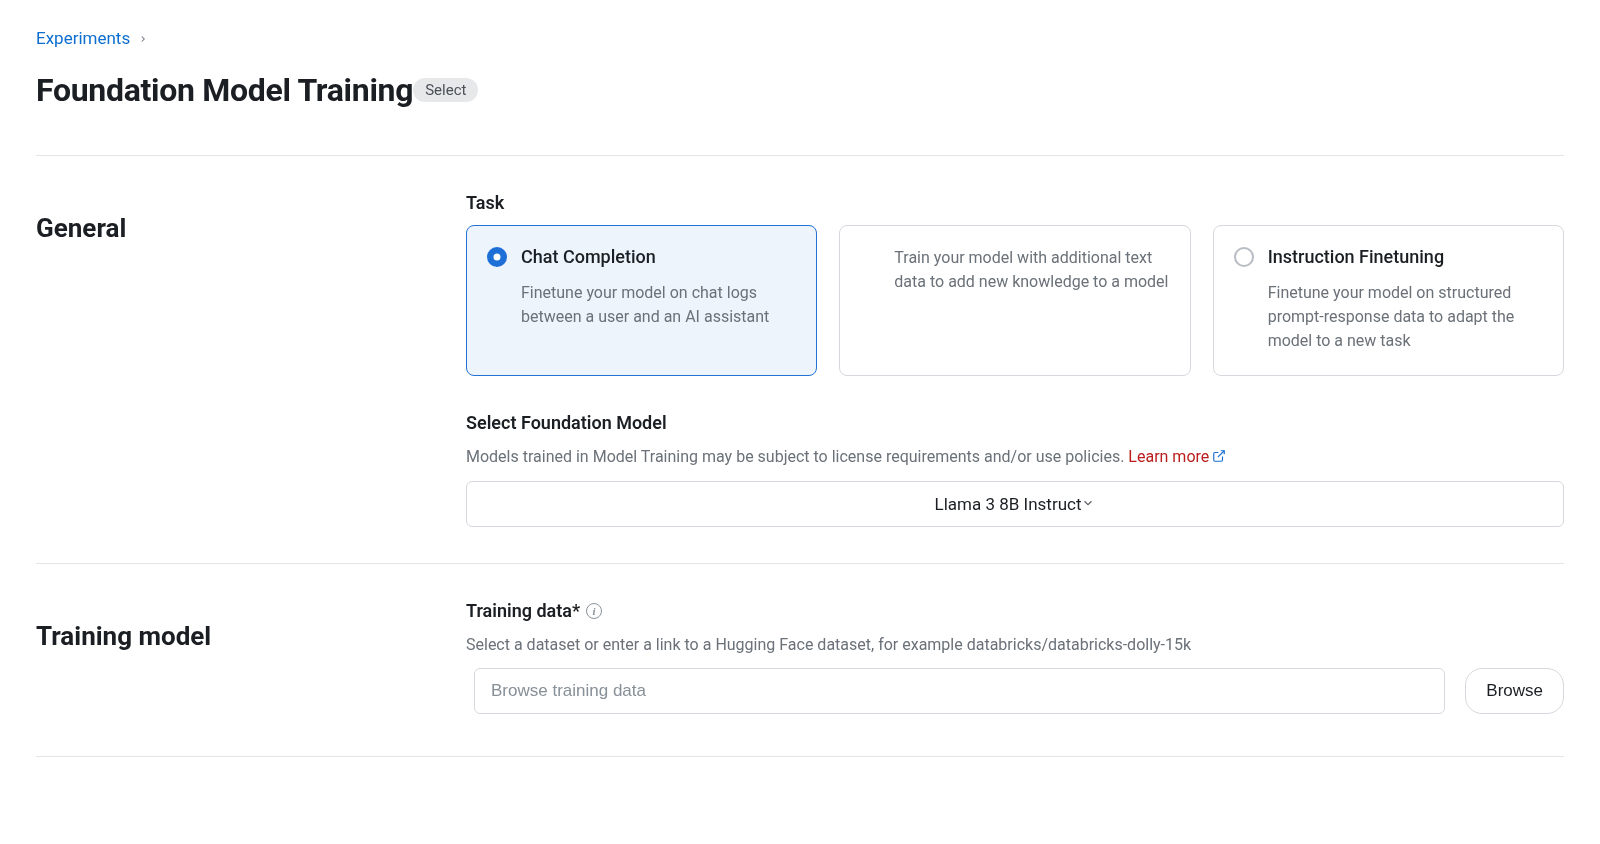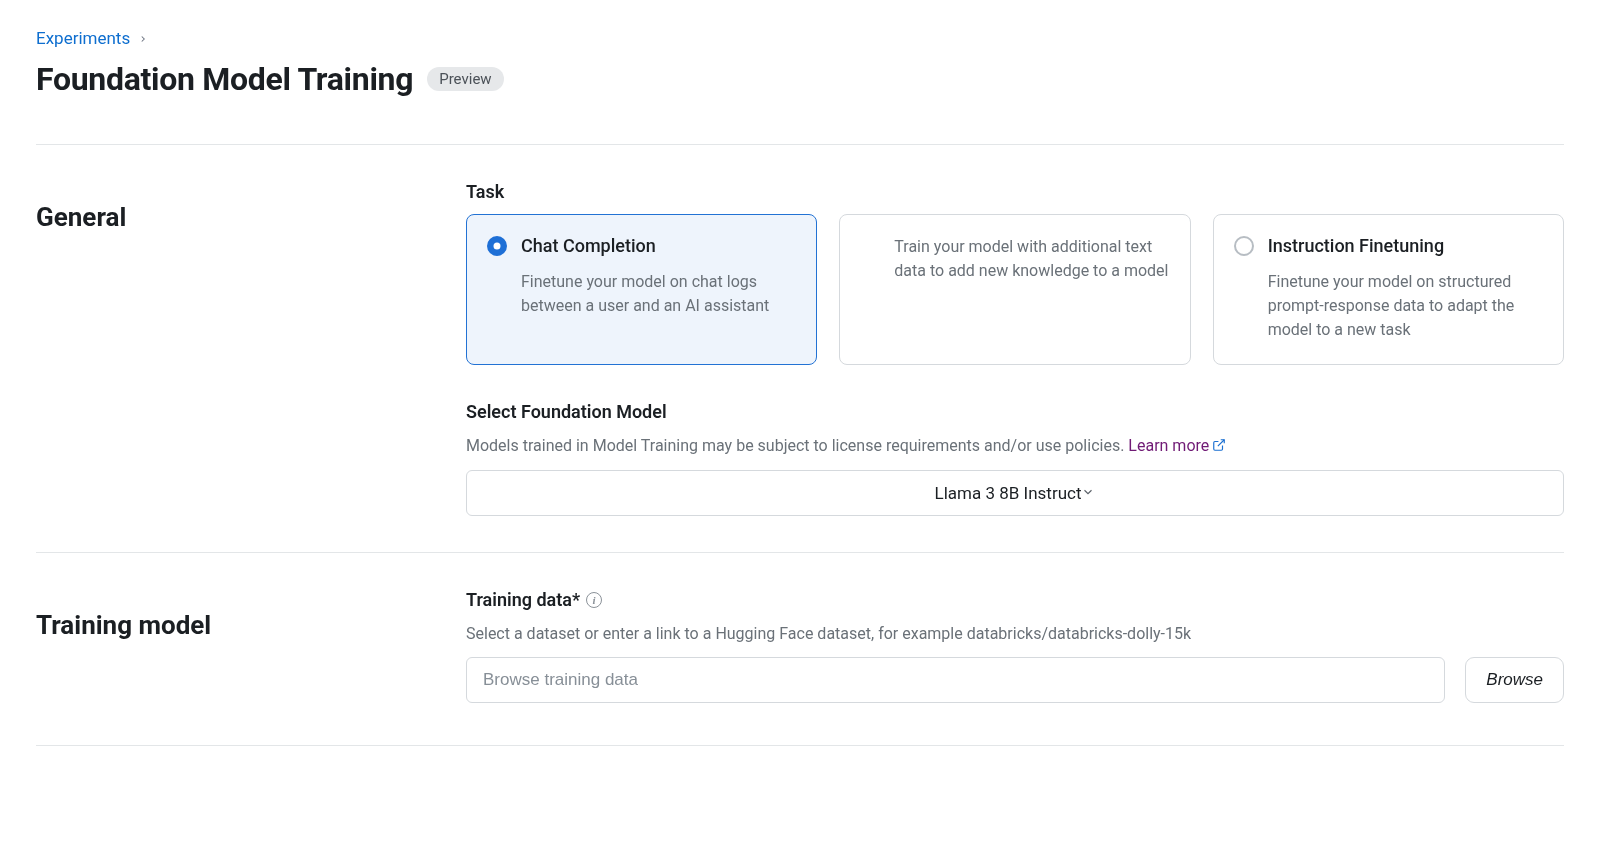--- a/index.html
+++ b/index.html
@@ -10,36 +10,36 @@
     body {
       font-family: -apple-system, BlinkMacSystemFont, "Segoe UI", Roboto, Helvetica, Arial, sans-serif;
       background: #fff;
       color: #1b1f23;
       padding: 28px 36px;
     }
     .breadcrumb {
       display: flex;
       align-items: flex-end;
       gap: 8px;
-      margin-bottom: 12px;
+      margin-bottom: 23px;
     }
     .breadcrumb-link {
       color: #0e6ecf;
       font-size: 17px;
       text-decoration: none;
       cursor: pointer;
     }
     .breadcrumb-sep {
       color: #6b7280;
       font-size: 15px;
     }
     .title-row {
       display: flex;
       align-items: center;
-      gap: 14px;
+      gap: 0;
       margin-bottom: 46px;
     }
     .page-title {
       font-size: 32px;
       font-weight: 700;
       letter-spacing: -0.3px;
     }
     .badge {
       background: #e6e8ea;
       color: #4b5158;
@@ -71,21 +71,21 @@
       align-items: center;
       gap: 6px;
     }
     .field-desc {
       font-size: 16px;
       color: #6a7178;
       margin-bottom: 12px;
       line-height: 1.45;
     }
     .learn-more {
-      color: #701a75;
+      color: #b91c1c;
       text-decoration: none;
       cursor: pointer;
     }
     .ext-icon {
       display: inline-block;
       vertical-align: -1px;
       margin-left: 3px;
     }
 
     .task-cards {
@@ -159,42 +159,42 @@
       background: #fff;
     }
     .chevron {
       color: #5b6168;
     }
 
     .input-row {
       display: flex;
       gap: 20px;
       align-items: stretch;
+      margin-left: 8px;
     }
     .text-input {
       flex: 1;
       border: 1px solid #d5d9dd;
       border-radius: 6px;
       padding: 12px 16px;
       font-size: 17px;
       color: #1b1f23;
       background: #fff;
     }
     .text-input::placeholder {
       color: #878f97;
     }
     .browse-btn {
       border: 1px solid #d5d9dd;
-      border-radius: 9px;
+      border-radius: 17px;
       padding: 10px 20px;
       font-size: 17px;
       background: #fff;
       cursor: pointer;
       color: #1b1f23;
-      font-style: italic;
     }
     .info-icon {
       width: 16px;
       height: 16px;
       border: 1.4px solid #8b9299;
       border-radius: 50%;
       display: inline-flex;
       align-items: center;
       justify-content: center;
       font-size: 11px;
@@ -215,21 +215,21 @@
   <a class="breadcrumb-link">Experiments</a>
   <span class="breadcrumb-sep">
     <svg width="10" height="10" viewBox="0 0 24 24" fill="none" stroke="#6b7280" stroke-width="2.5">
         <polyline points="9 18 15 12 9 6"></polyline>
       </svg>
   </span>
 </div>
 
 <div class="title-row">
   <h1 class="page-title">Foundation Model Training</h1>
-  <span class="badge">Preview</span>
+  <span class="badge">Select</span>
 </div>
 
 <div class="section">
   <div>
     <h2 class="section-heading">General</h2>
   </div>
   <div>
 
     <div class="field-block">
       <div class="field-label">Task</div>

